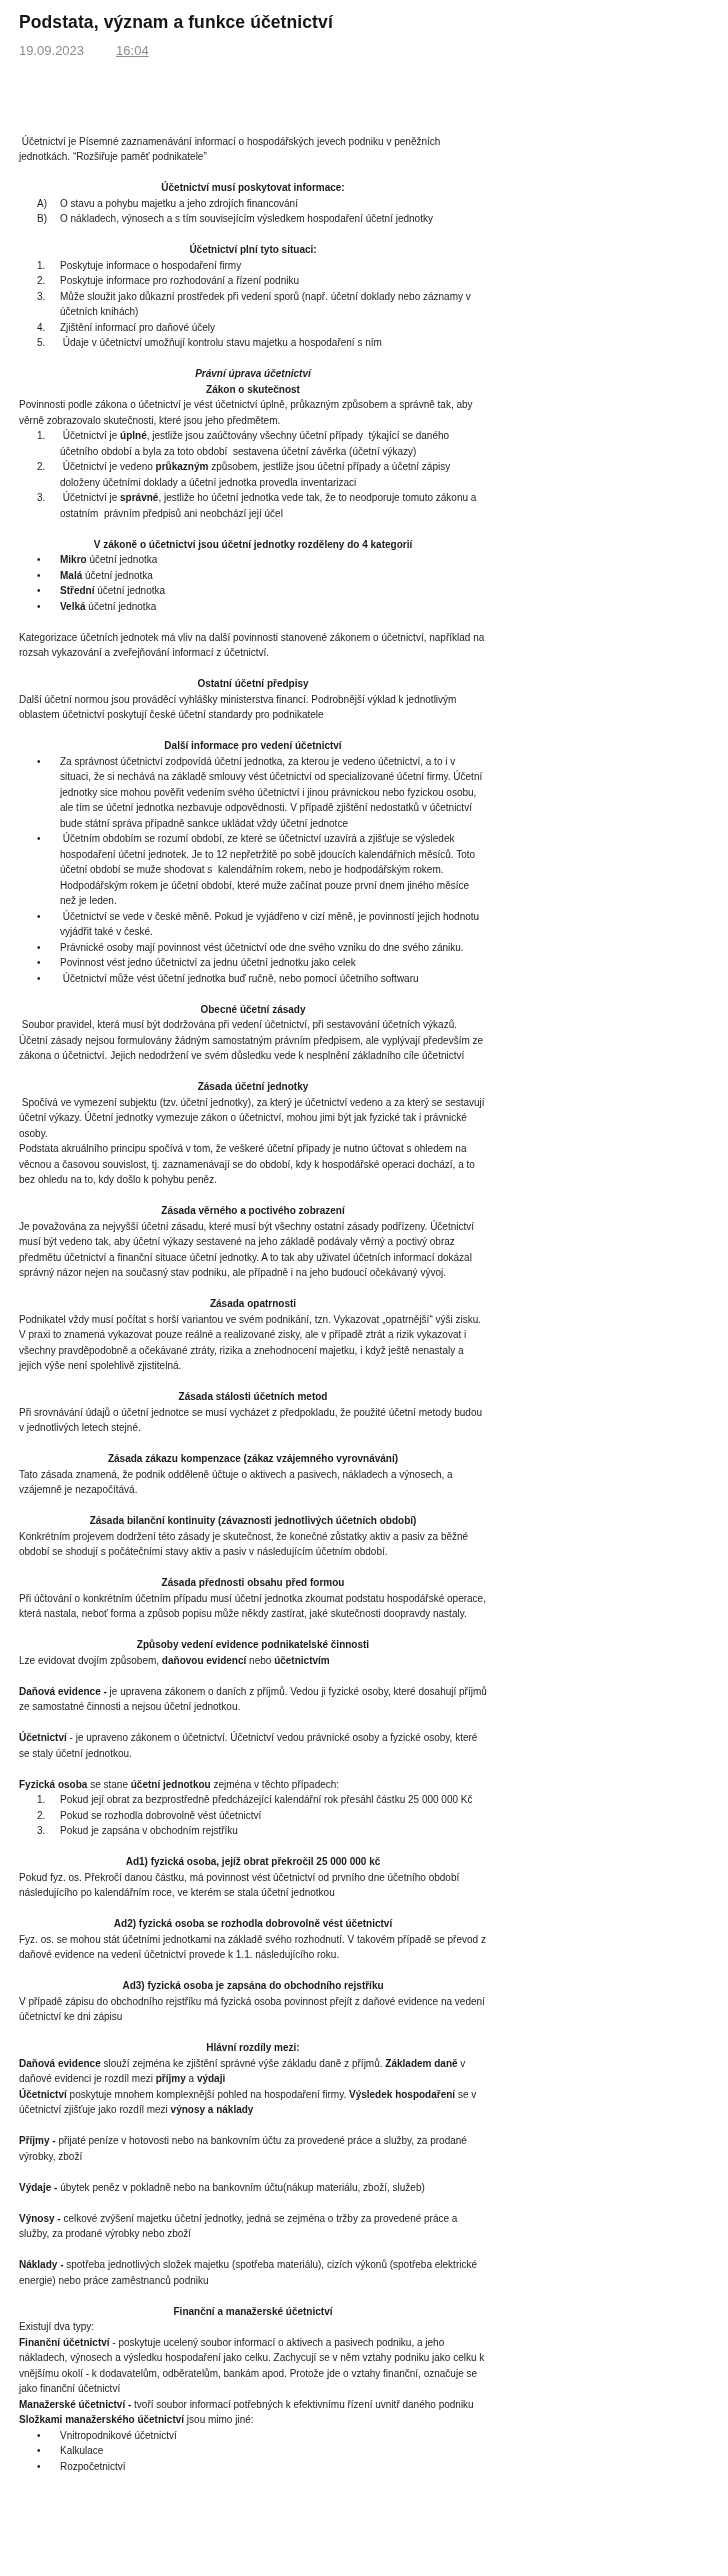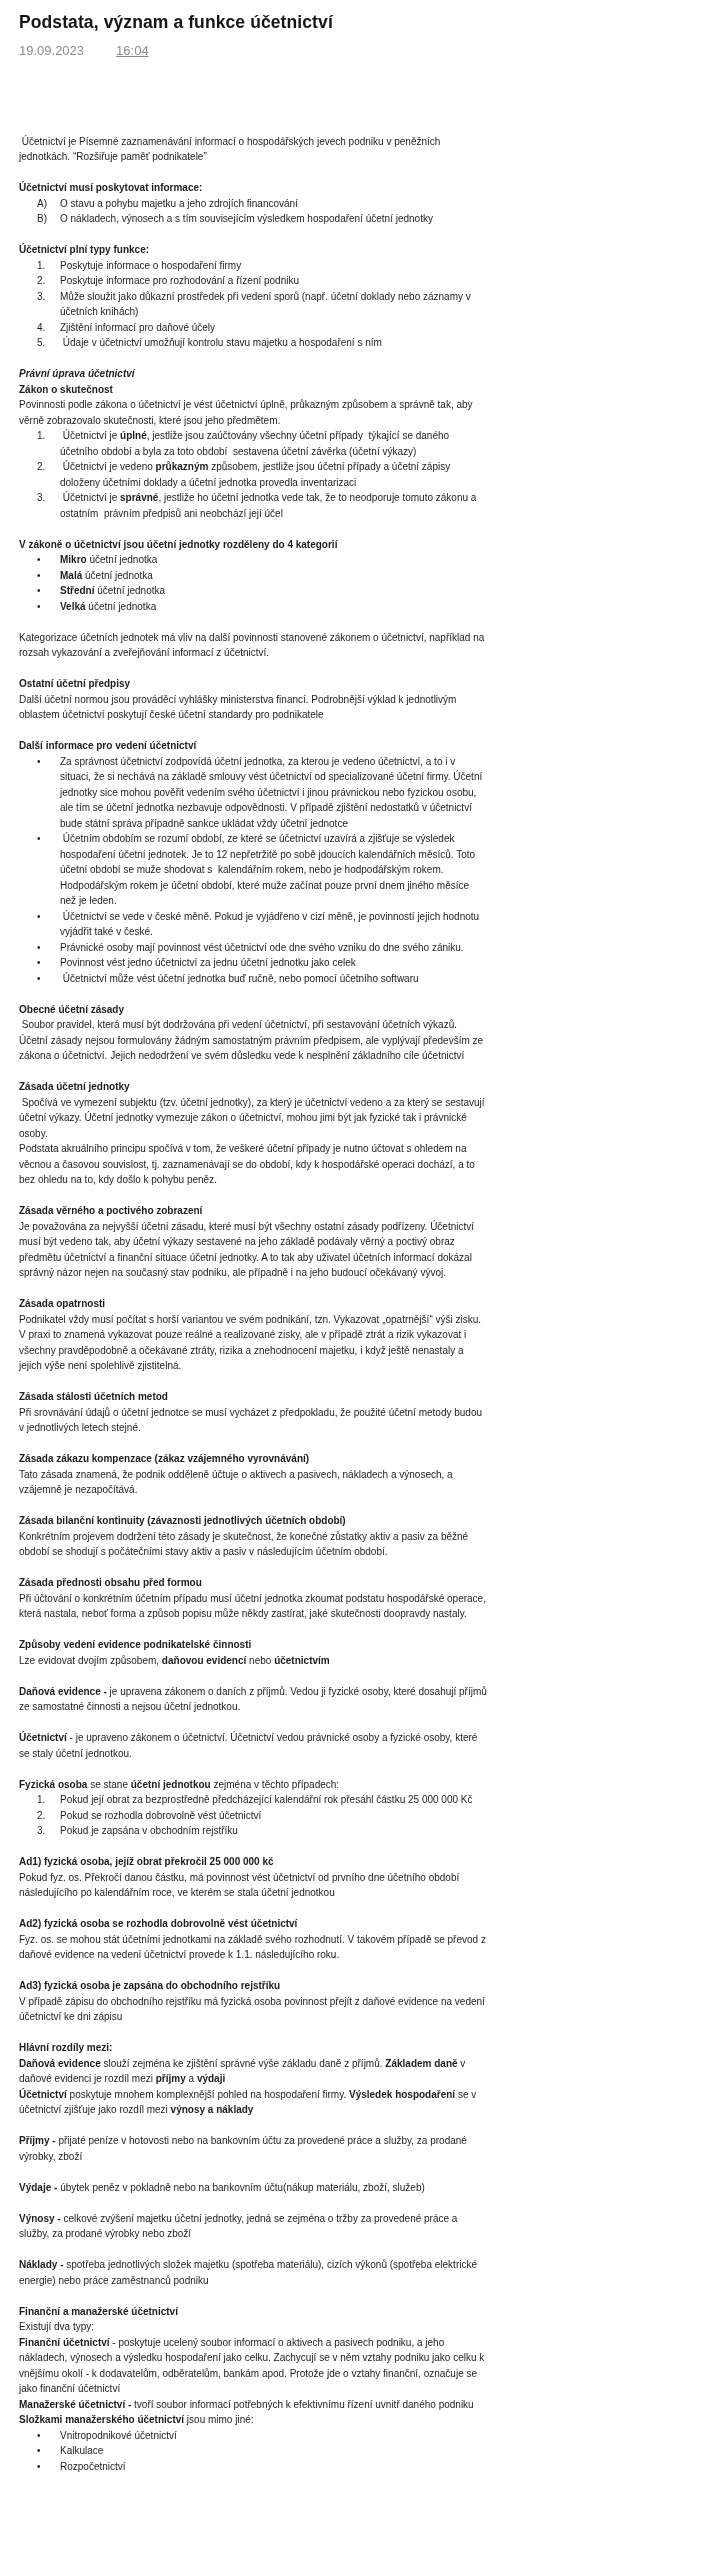--- a/index.html
+++ b/index.html
@@ -4,21 +4,21 @@
 <style>
   html,body{margin:0;padding:0;background:#ffffff;}
   body{width:728px;min-height:2576px;font-family:"Liberation Sans",sans-serif;color:#1c1c1c;}
   .page{width:647px;min-height:2576px;background:#fff;box-sizing:border-box;padding:10.8px 160px 40px 19px;}
   .title{font-size:17.5px;font-weight:700;line-height:23px;color:#151515;letter-spacing:0.1px;}
   .meta{margin-top:8.8px;font-size:13px;color:#8c8c8c;display:flex;}
   .meta .time{margin-left:32px;text-decoration:underline;}
   .content{margin-top:57px;}
   .para,.heading{font-size:10px;line-height:15.5px;}
   .para{white-space:pre-wrap;}
-  .heading{font-weight:700;white-space:pre-wrap;}
+  .heading{font-weight:700;white-space:pre-wrap;text-align:center;}
   .heading.italic{font-style:italic;}
   .gap{margin-top:15.5px;}
   .list-item{display:flex;align-items:flex-start;padding-left:18px;font-size:10px;line-height:15.5px;}
   .marker{flex:0 0 23px;}
   .item-text{flex:1;white-space:pre-wrap;}
   b{font-weight:700;}
 </style>
 </head>
 <body>
 
@@ -34,21 +34,21 @@
       <div>
         <div class="list-item">
           <span class="marker">A)</span>
           <span class="item-text"><span>O stavu a pohybu majetku a jeho zdrojích financování</span></span>
         </div>
         <div class="list-item">
           <span class="marker">B)</span>
           <span class="item-text"><span>O nákladech, výnosech a s tím souvisejícím výsledkem hospodaření účetní jednotky</span></span>
         </div>
       </div>
-      <div class="heading gap"><span>Účetnictví plní typy funkce:</span></div>
+      <div class="heading gap"><span>Účetnictví plní tyto situaci:</span></div>
       <div>
         <div class="list-item">
           <span class="marker">1.</span>
           <span class="item-text"><span>Poskytuje informace o hospodaření firmy</span></span>
         </div>
         <div class="list-item">
           <span class="marker">2.</span>
           <span class="item-text"><span>Poskytuje informace pro rozhodování a řízení podniku</span></span>
         </div>
         <div class="list-item">

